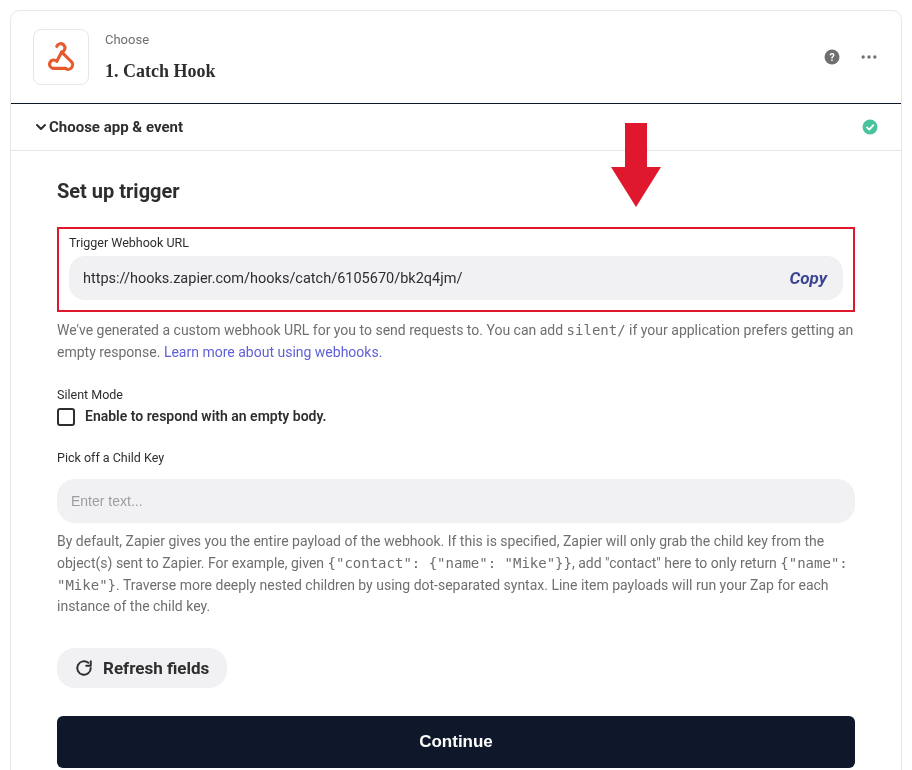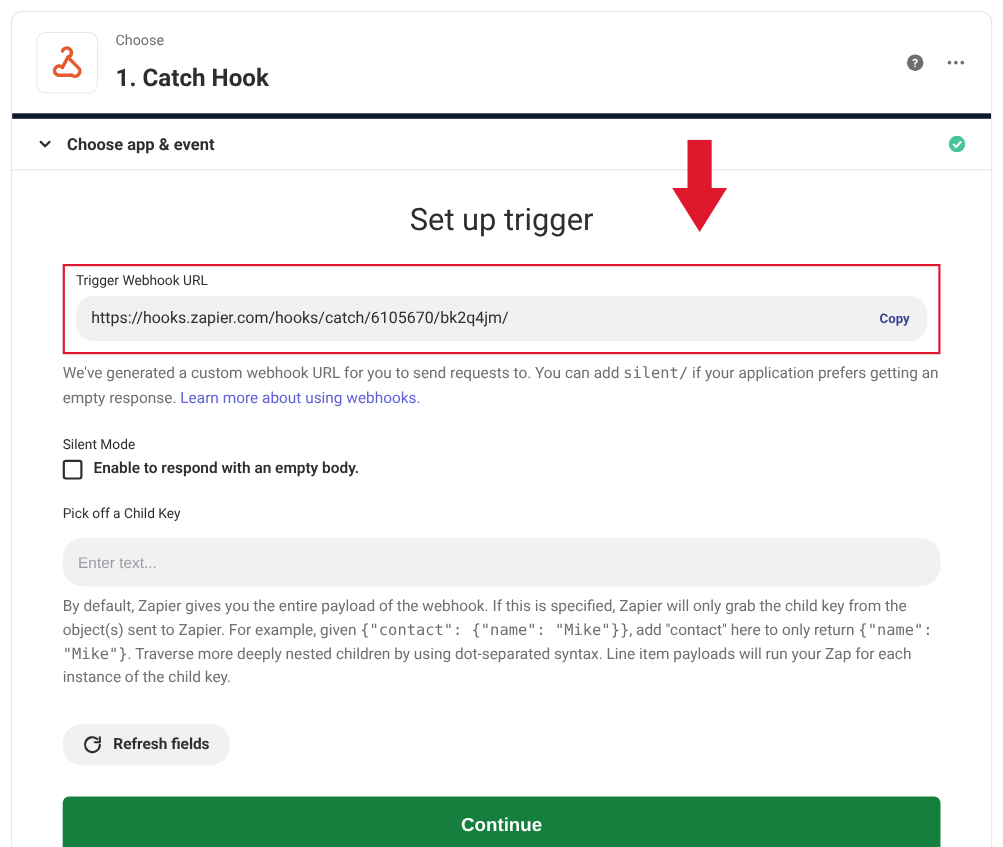--- a/index.html
+++ b/index.html
@@ -28,58 +28,58 @@
     gap: 16px;
   }
   .app-icon-box {
     width: 56px; height: 56px;
     border: 1px solid #e7e7e9;
     border-radius: 8px;
     display: flex; align-items: center; justify-content: center;
   }
   .hdr-text { flex: 1; }
   .hdr-text .eyebrow { color: #6f6f72; font-size: 13px; }
-  .hdr-text .title { font-weight: 700; font-size: 22px; margin-top: 14px; }
+  .hdr-text .title { font-weight: 700; font-size: 18px; margin-top: 14px; font-family: Liberation Serif, serif; }
   .hdr-actions { display: flex; align-items: center; gap: 18px; }
   .icon-btn { cursor: pointer; display:flex; align-items:center; justify-content:center; }
 
   
   .section-row {
     display:flex; align-items:center;
     padding: 14px 22px;
-    border-top: 5px solid #0f172a;
+    border-top: 1px solid #0f172a;
     border-bottom: 1px solid #e7e7e9;
-    gap: 12px;
   }
   .section-row .label { font-weight:700; flex:1; font-size:15px; }
 
   
   .body {
     padding: 20px 46px 30px 46px;
     position: relative;
   }
-  .h2 { font-size: 28px; font-weight:400; margin: 8px 0 24px 0; text-align: center; }
+  .h2 { font-size: 20px; font-weight:700; margin: 8px 0 24px 0; }
 
   
   .highlight {
     border: 2px solid #e0182d;
     padding: 6px 10px 10px 10px;
     position: relative;
   }
   .field-label { font-size: 12.5px; color: #2d2e2e; margin-bottom: 6px; }
   .url-row {
     display:flex; align-items:center;
     background:#f1f1f3;
     border-radius:16px;
     padding: 12px 14px;
   }
   .url-row .url { flex:1; font-size:14.5px; color:#2d2e2e; }
   .copy-btn {
-    color:#3d4592; font-weight:700; cursor:pointer; font-size:12px;
+    color:#3d4592; font-weight:700; cursor:pointer; font-size:17px;
     padding: 0 2px;
+    font-style: italic;
   }
 
   .help-text { color:#6f6f72; font-size:14px; line-height:1.55; margin-top:8px; }
   code.inline { font-family: ui-monospace, SFMono-Regular, Menlo, Consolas, monospace; color:#6f6f72; }
   a.link { color:#5f5fd6; text-decoration:none; }
 
   .section { margin-top: 24px; }
   .checkbox-row { display:flex; gap:10px; margin-top:6px; }
   .cb {
     width:18px; height:18px; border:2px solid #2d2e2e; border-radius:3px;
@@ -94,28 +94,28 @@
     padding: 14px 14px;
     font-size:14px; color:#2d2e2e;
     margin-top:8px;
   }
   .text-input::placeholder { color:#9c9ca1; }
 
   .refresh-btn {
     display:inline-flex; align-items:center; gap:10px;
     background:#f1f1f3; border-radius:18px;
     padding: 10px 18px;
-    font-weight:700; font-size:14px;
+    font-weight:700; font-size:17px;
     cursor:pointer;
     margin-top: 30px;
   }
 
   .continue-btn {
     display:block; width:100%;
-    background:#15803d; color:#fff;
+    background:#0f172a; color:#fff;
     font-weight:700; font-size:17px;
     text-align:center;
     padding: 16px;
     border:none; border-radius:6px;
     margin-top: 28px;
     cursor:pointer;
   }
 
   
   .red-arrow {

